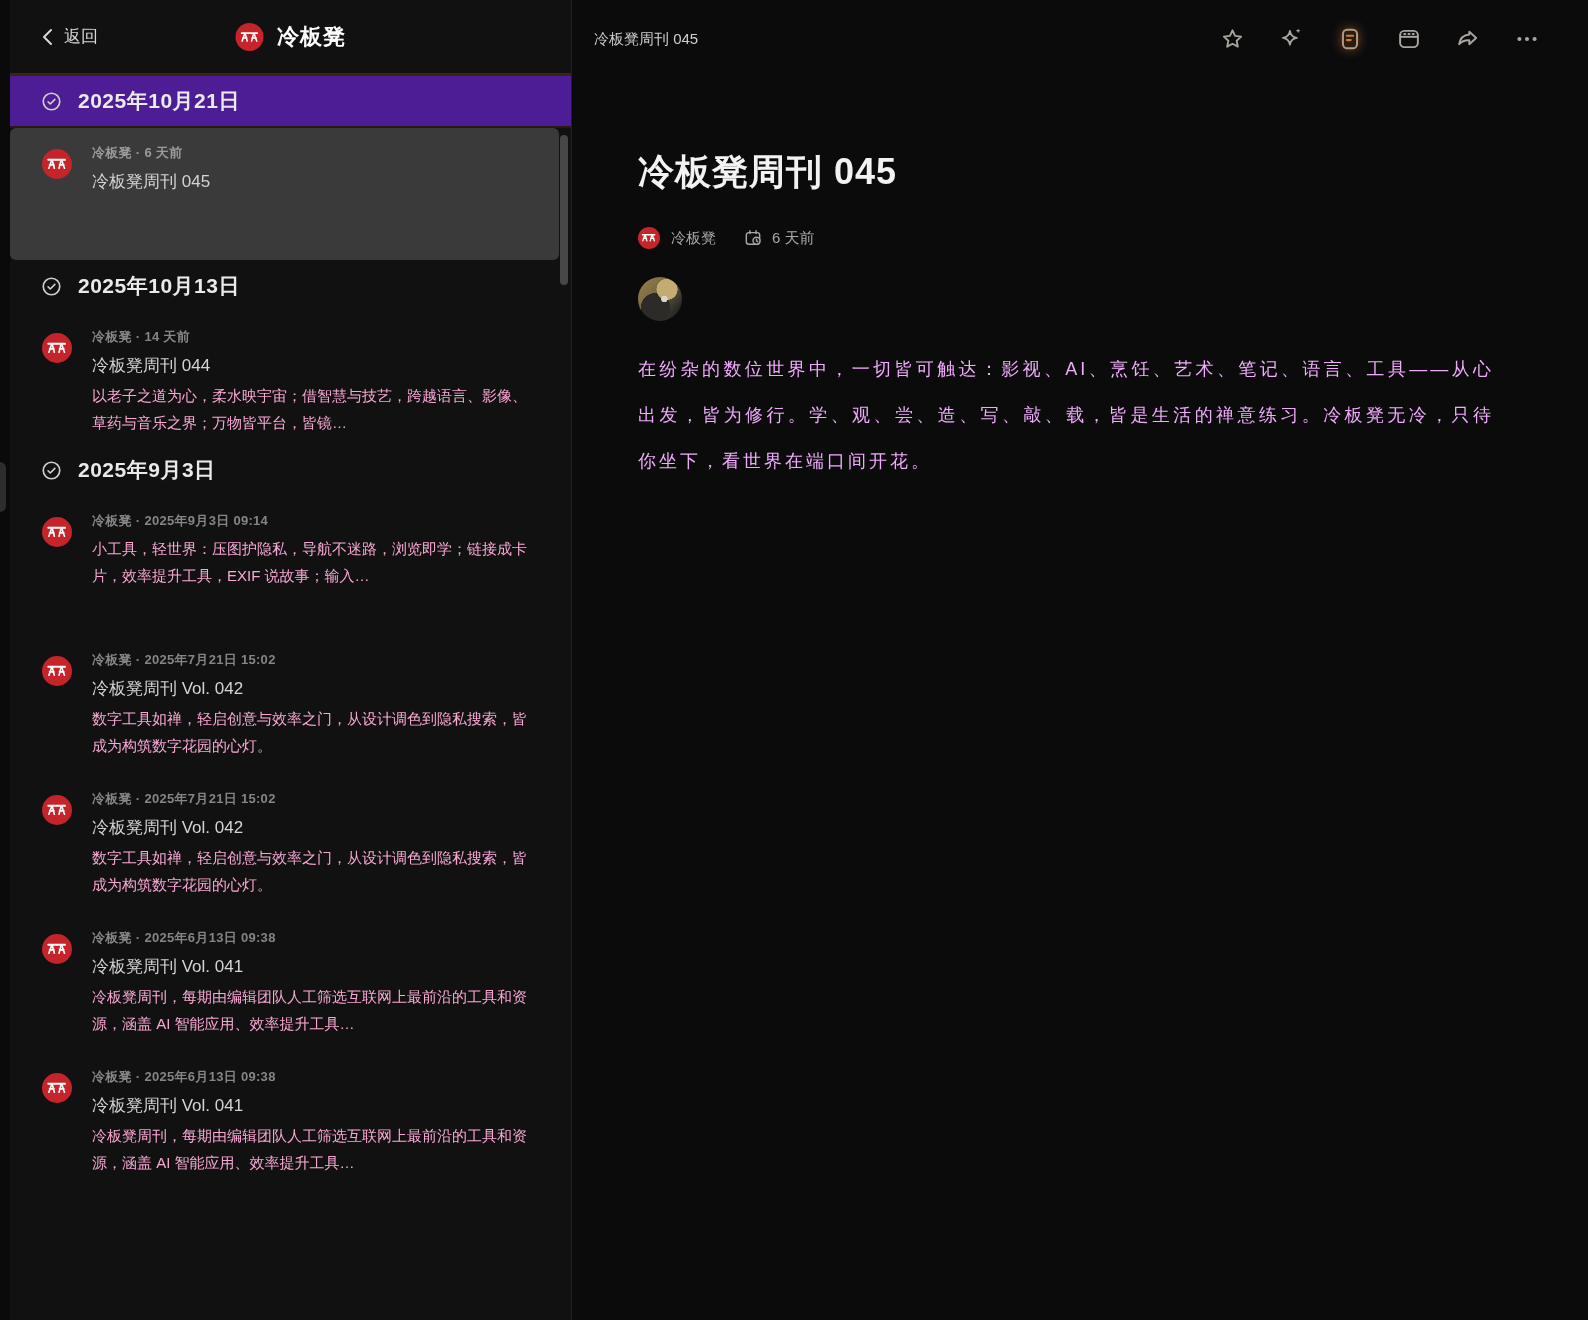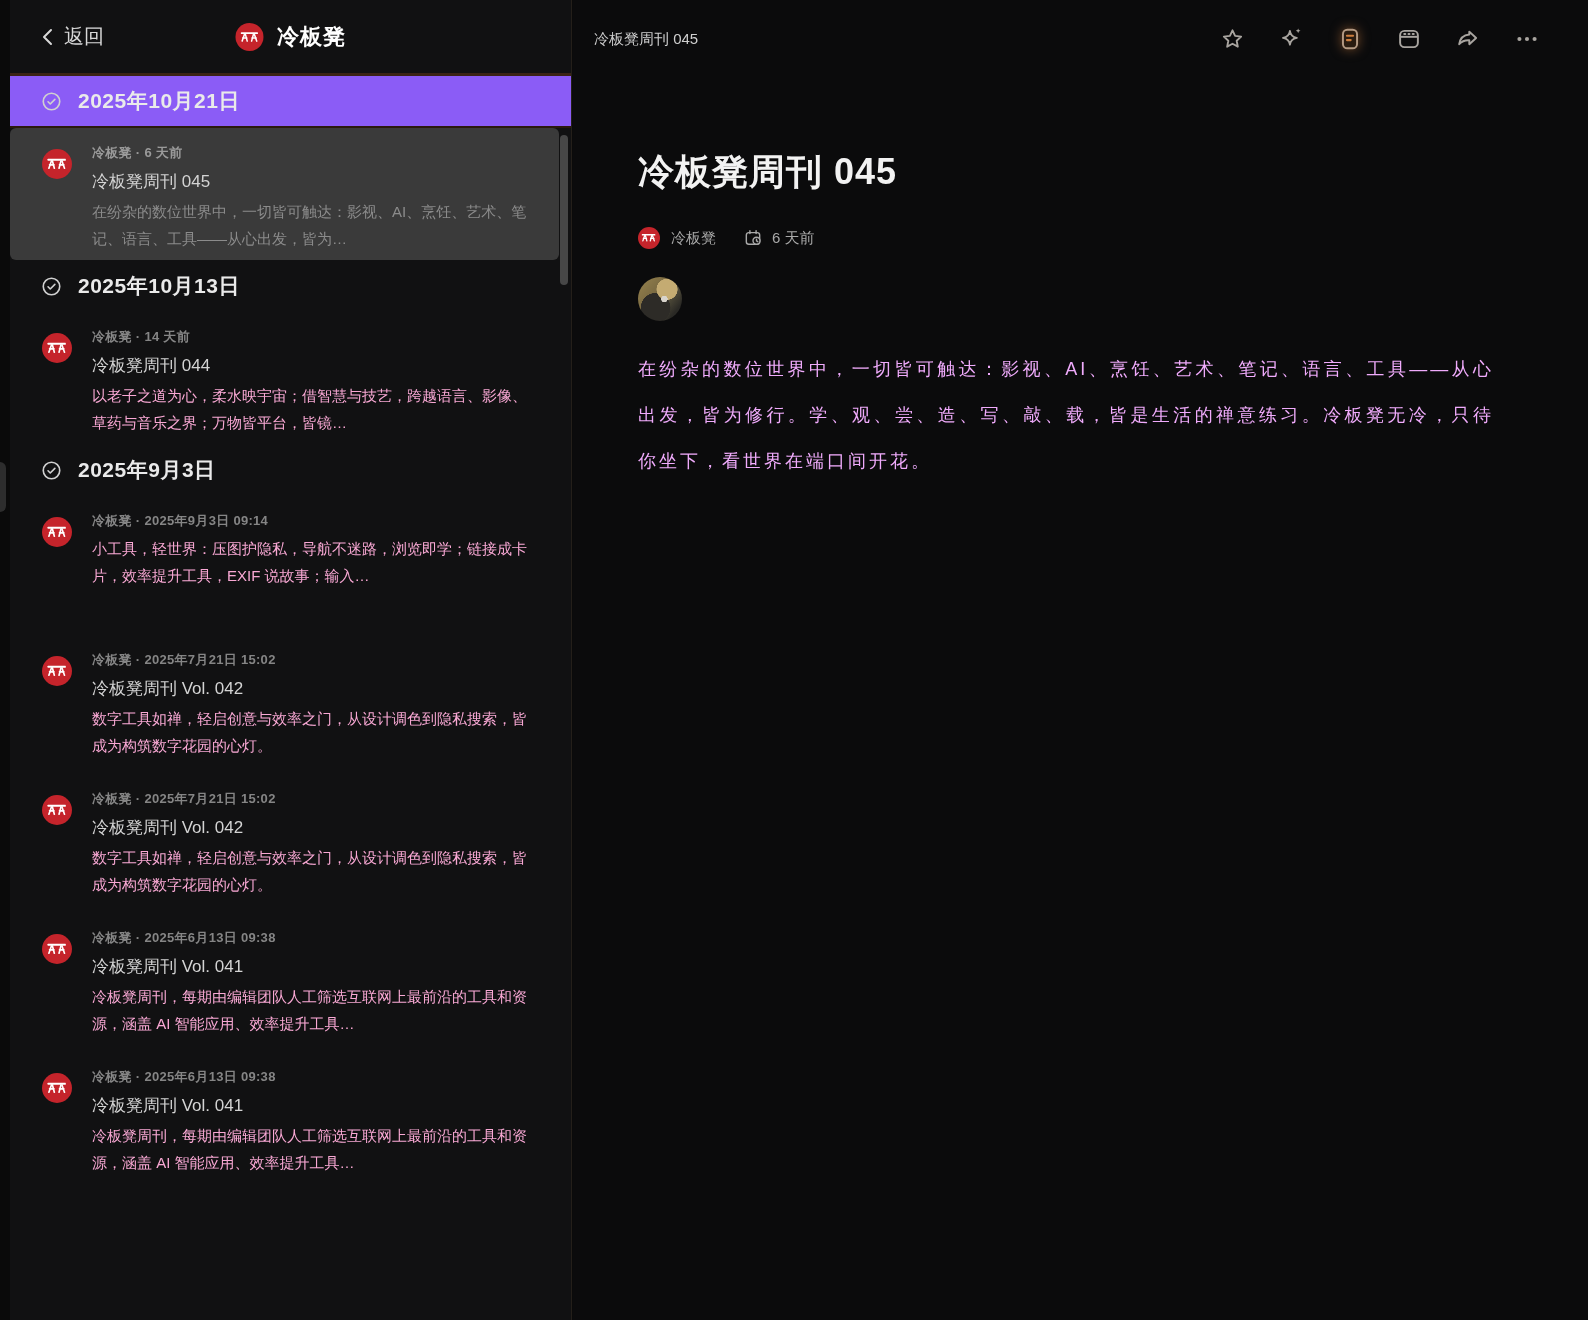--- a/index.html
+++ b/index.html
@@ -10,33 +10,33 @@
   
   .gutter{position:absolute;left:0;top:0;width:10px;height:1320px;background:#0a0a0a;}
   .resize-handle{position:absolute;left:0;top:462px;width:6px;height:50px;
     background:#2d2d2d;border-radius:0 6px 6px 0;}
 
   
   .sidebar{position:absolute;left:10px;top:0;width:562px;height:1320px;
     background:#111112;border-right:1px solid #241f1a;}
   .nav-header{position:relative;height:76px;border-bottom:3px solid #3b2315;
     display:flex;align-items:center;padding-left:30px;}
-  .back-btn{display:flex;align-items:center;gap:9px;color:#d8d8d8;font-size:20px;cursor:default;}
+  .back-btn{display:flex;align-items:center;gap:9px;color:#d8d8d8;font-size:17px;cursor:default;}
   .back-btn svg{display:block;}
   .nav-title{position:absolute;left:50%;transform:translateX(-50%);
     display:flex;align-items:center;gap:14px;}
   .nav-title .avatar{width:28px;height:28px;}
   .nav-title .name{font-size:22px;font-weight:700;color:#ffffff;letter-spacing:1px;}
 
   .avatar{border-radius:50%;background:#c5242b;display:flex;align-items:center;justify-content:center;flex:none;}
   .avatar svg{width:78%;height:78%;display:block;}
 
   .list{position:relative;}
   .group-header{height:52px;display:flex;align-items:center;gap:15px;padding-left:30px;}
-  .group-header.sticky{background:#8b5cf6;border-bottom:2px solid #2a190e;}
+  .group-header.sticky{background:#4c1d95;border-bottom:2px solid #2a190e;}
   .group-header .gdate{font-size:21px;font-weight:700;color:#eaeaea;letter-spacing:.5px;}
   .group-header svg{color:#d0d0d0;}
 
   .entry{height:132px;display:flex;gap:20px;padding:16px 20px 12px 32px;
     margin-right:12px;border-radius:6px;cursor:default;}
   .entry.selected{background:#3a3a3a;}
   .entry + .entry{margin-top:7px;}
   .entry .avatar{width:30px;height:30px;margin-top:5px;}
   .entry .texts{min-width:0;flex:1;}
   .entry .meta{font-size:13px;font-weight:700;color:#858585;letter-spacing:.3px;}
@@ -122,21 +122,20 @@
             <line x1="7.6" y1="9.2" x2="9.6" y2="16.6"></line>
             <line x1="4.7" y1="13.2" x2="9.1" y2="13.2"></line>
             <line x1="16.4" y1="9.2" x2="14.4" y2="16.6"></line>
             <line x1="17.4" y1="9.2" x2="20" y2="16.6"></line>
             <line x1="14.9" y1="13.2" x2="19.3" y2="13.2"></line>
           </svg>
       </span>
       <div class="texts">
         <div class="meta"><span>冷板凳</span> <span>·</span> <span>6 天前</span></div>
         <div class="title">冷板凳周刊 045</div>
-        <div class="preview">在纷杂的数位世界中，一切皆可触达：影视、AI、烹饪、艺术、笔记、语言、工具——从心出发，皆为…</div>
       </div>
     </div>
 
     <div class="group-header">
       <svg width="23" height="23" viewBox="0 0 24 24" fill="none" stroke="currentColor" stroke-width="1.7" stroke-linecap="round" stroke-linejoin="round">
           <circle cx="12" cy="12" r="8.6"></circle>
           <path d="M8.4 12.3l2.3 2.3 4.8-4.8"></path>
         </svg>
       <span class="gdate">2025年10月13日</span>
     </div>

